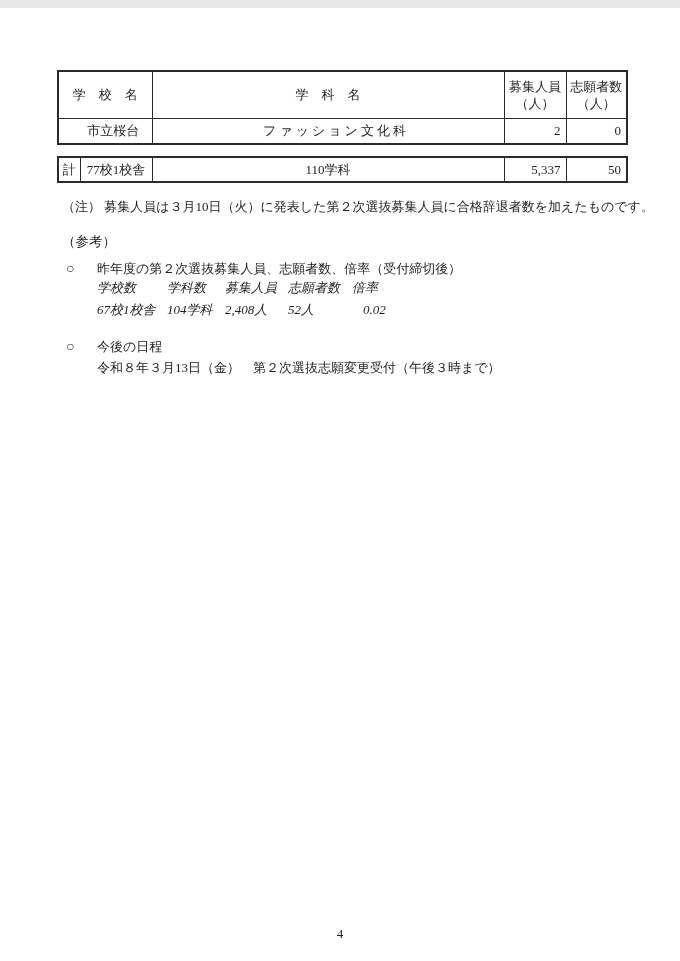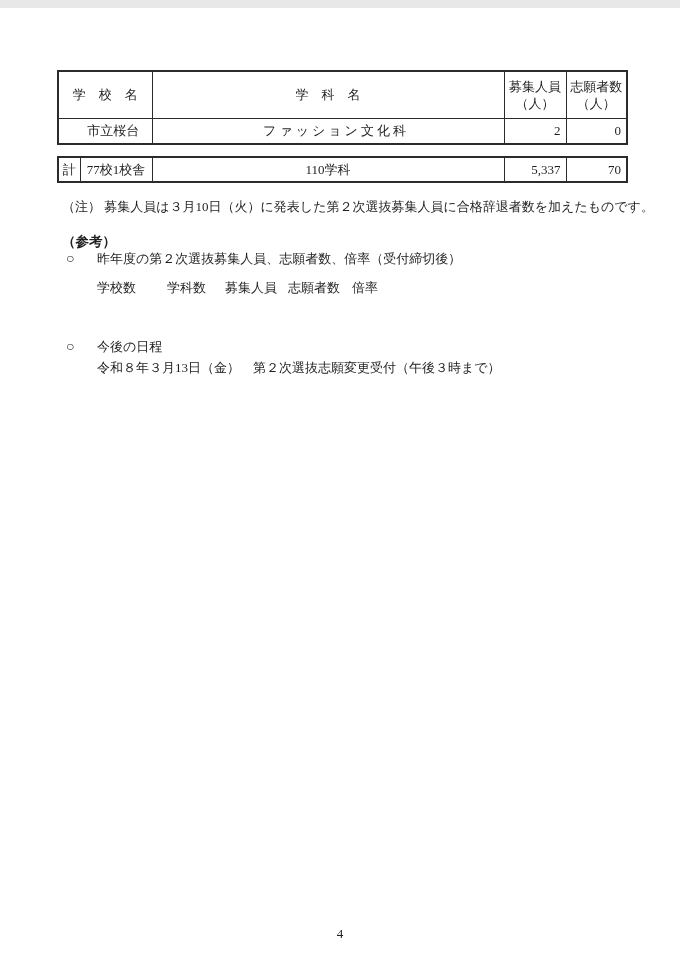--- a/index.html
+++ b/index.html
@@ -50,29 +50,29 @@
   .sp  { letter-spacing:3px; }
   .tbl td.num { text-align:right; padding-right:5px; }
 
   
   .note {
     position:absolute; left:62px; top:189px;
     font-size:13px; line-height:19px; white-space:nowrap;
   }
   .ref-heading {
     position:absolute; left:62px; top:225px;
-    font-size:13.5px; font-weight:bold; white-space:nowrap;
+    font-size:13.5px; font-weight:normal; white-space:nowrap;
   }
   .line {
     position:absolute; left:66px;
     font-size:13px; line-height:19px; white-space:nowrap;
   }
   .bullet { display:inline-block; width:31px; font-size:14px; }
   .indent { left:97px; }
-  .rc { display:inline-block; }
+  .rc { display:inline-block;font-style:italic; }
   .rc1 { width:70px; } .rc2 { width:58px; } .rc3 { width:63px; } .rc4 { width:64px; }
   .rv5 { padding-left:11px; }
   .date { display:inline-block; width:156px; }
   .page-num {
     position:absolute; top:918px; left:0; width:680px;
     text-align:center; font-size:13px;
   }
 </style>
 </head>
 <body>
@@ -115,37 +115,40 @@
         <col class="t3">
         <col class="t4">
         <col class="t5">
       </colgroup>
     <tbody>
       <tr>
         <td class="ctr">計</td>
         <td class="ctr">77校1校舎</td>
         <td class="ctr">110学科</td>
         <td class="num">5,337</td>
-        <td class="num">70</td>
+        <td class="num">50</td>
       </tr>
     </tbody>
   </table>
 
   <div class="note">（注） 募集人員は３月10日（火）に発表した第２次選抜募集人員に合格辞退者数を加えたものです。</div>
 
   <div class="ref-heading">（参考）</div>
 
-  <div class="line" style="top:241px">
+  <div class="line" style="top:251px">
     <span class="bullet">○</span><span>昨年度の第２次選抜募集人員、志願者数、倍率（受付締切後）</span>
   </div>
 
   <div class="line indent" style="top:270px">
     <span class="rc rc1">学校数</span><span class="rc rc2">学科数</span><span class="rc rc3">募集人員</span><span class="rc rc4">志願者数</span><span class="rc">倍率</span>
   </div>
 
+  <div class="line indent" style="top:292px">
+    <span class="rc rc1">67校1校舎</span><span class="rc rc2">104学科</span><span class="rc rc3">2,408人</span><span class="rc rc4">52人</span><span class="rc rv5">0.02</span>
+  </div>
 
   <div class="line" style="top:329px">
     <span class="bullet">○</span><span>今後の日程</span>
   </div>
 
   <div class="line indent" style="top:350px">
     <span class="date">令和８年３月13日（金）</span><span>第２次選抜志願変更受付（午後３時まで）</span>
   </div>
 
   <div class="page-num">4</div>

